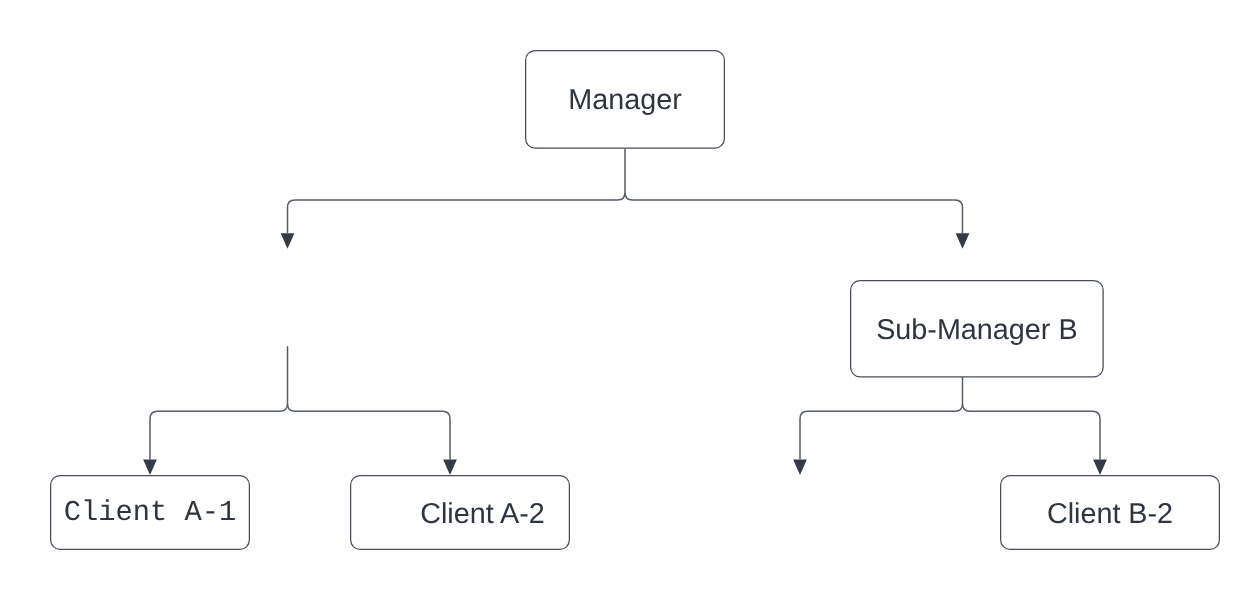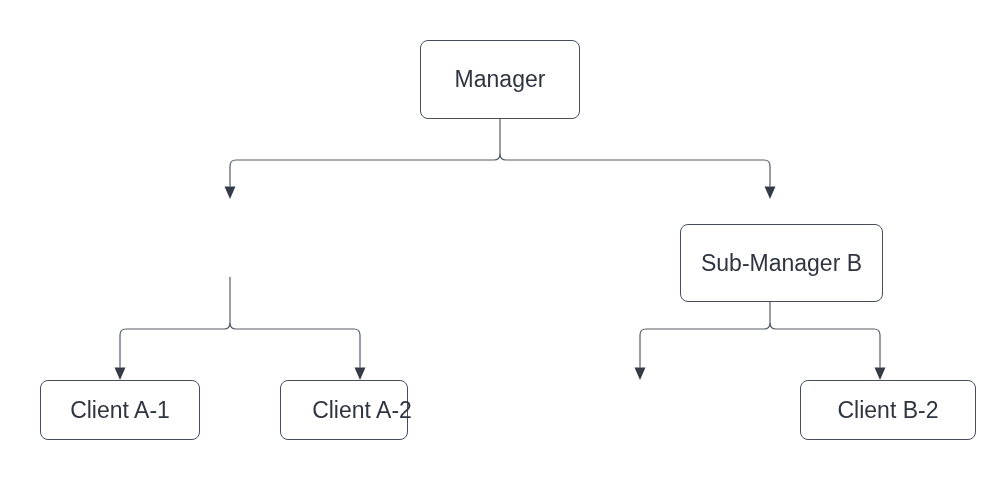--- a/index.html
+++ b/index.html
@@ -42,22 +42,22 @@
     justify-content: center;
     color: #2e3440;
     font-size: 23px;
     line-height: 1;
     white-space: nowrap;
     text-align: center;
   }
   #node-manager   { left: 420px; top: 40px;  width: 160px; height: 79px; }
   #node-sub-a     { left: 140px; top: 199px; width: 181px; height: 78px; }
   #node-sub-b     { left: 680px; top: 199px; width: 203px; height: 78px; margin-top: 25px; }
-  #node-client-a1 { left: 40px;  top: 380px; width: 160px; height: 60px; }
-  #node-client-a2 { left: 280px; top: 380px; width: 128px; height: 60px; padding-left: 36px; }
+  #node-client-a1 { left: 40px;  top: 380px; width: 160px; height: 60px; font-family: Liberation Mono, monospace; }
+  #node-client-a2 { left: 280px; top: 380px; width: 176px; height: 60px; padding-left: 36px; }
   #node-client-b1 { left: 560px; top: 380px; width: 160px; height: 60px; }
   #node-client-b2 { left: 800px; top: 380px; width: 176px; height: 60px; }
 </style>
 </head>
 <body>
 
 <div id="canvas">
 
   <svg id="edges" viewBox="0 0 1000 480" xmlns="http://www.w3.org/2000/svg">
 

